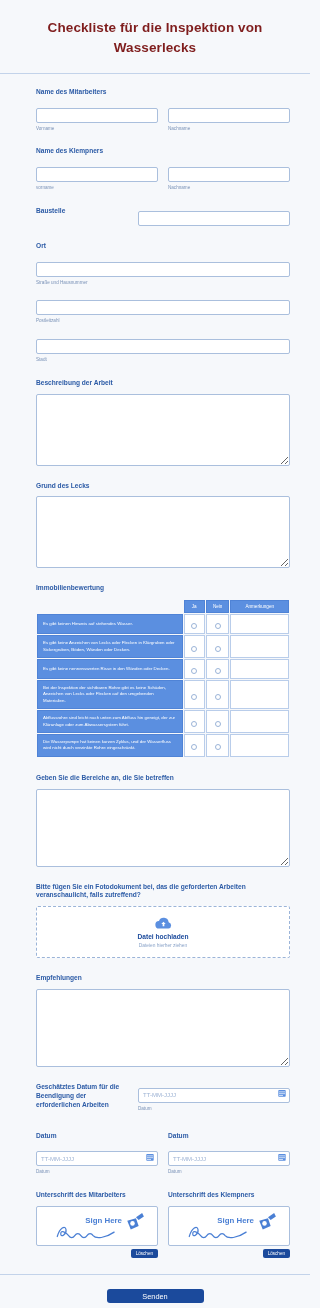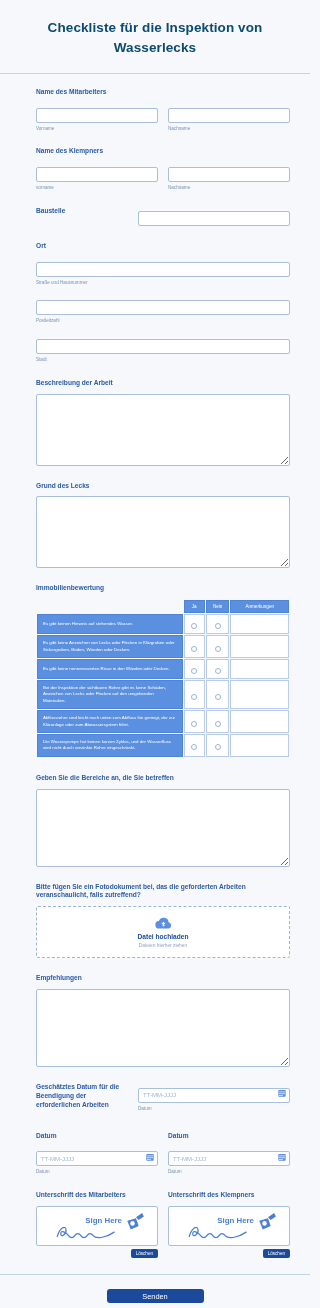--- a/index.html
+++ b/index.html
@@ -14,21 +14,21 @@
 
   
   .form-header {
     padding: 18px 22px 16px 22px;
     border-bottom: 1px solid #c3d3ea;
     background: #f6f8fb;
   }
   .form-title {
     font-size: 13.5px;
     font-weight: bold;
-    color: #0c4a6e;
+    color: #7f1d1d;
     text-align: center;
     line-height: 1.45;
     letter-spacing: .1px;
   }
 
   
   .form-body { padding: 14px 20px 0 36px; }
 
   .field-block { margin-bottom: 16px; }
   .field-label {

